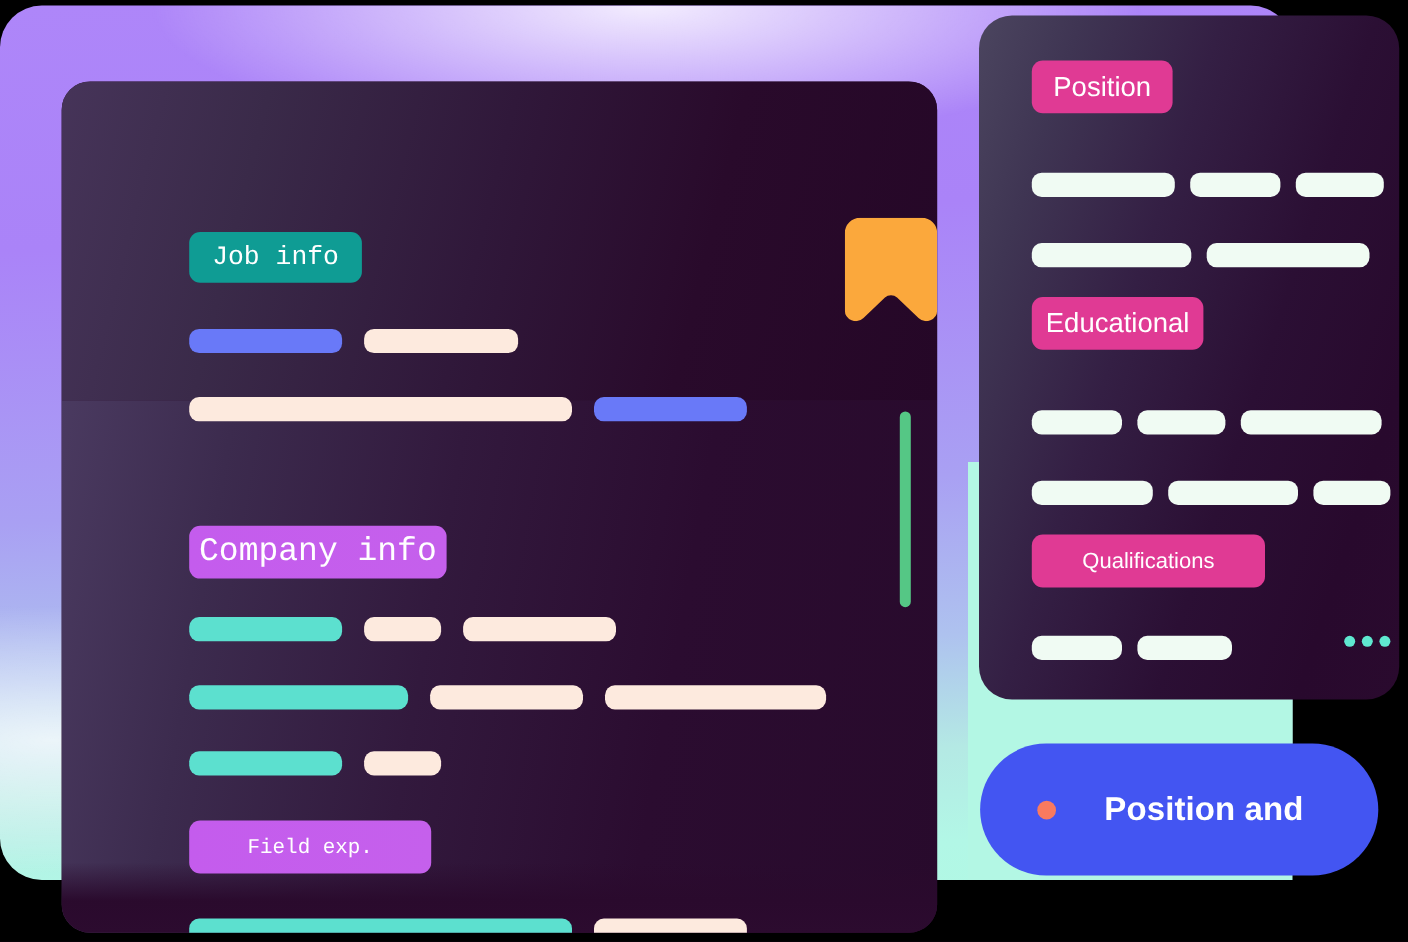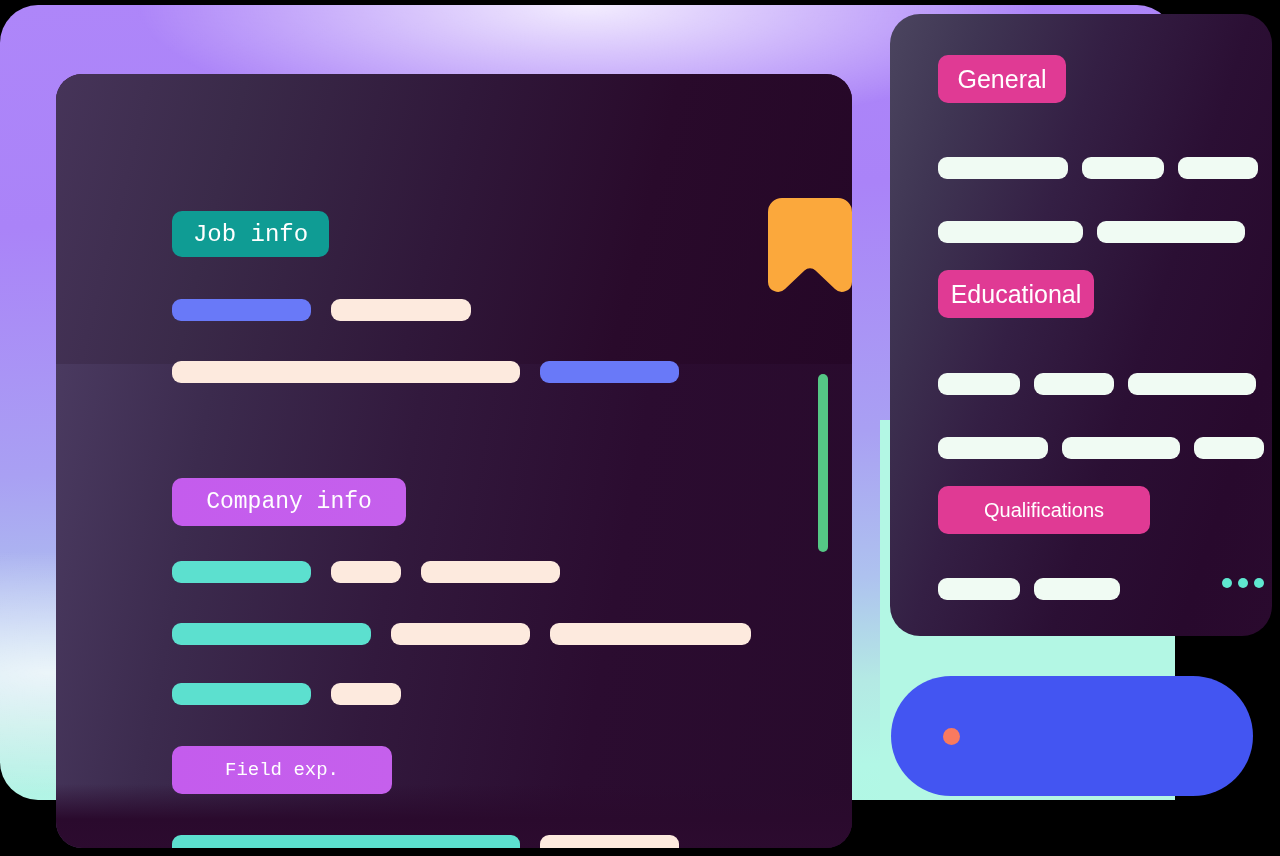--- a/index.html
+++ b/index.html
@@ -157,21 +157,21 @@
         <span class="bar bar-cream" style="width:348px;height:22px;"></span>
         <span class="bar bar-blue" style="width:139px;height:22px;"></span>
       </div>
 
       <div class="bookmark">
         <svg viewBox="0 0 84 94" width="84" height="94" aria-hidden="true">
           <path d="M0 14 A14 14 0 0 1 14 0 L70 0 A14 14 0 0 1 84 14 L84 84 A10 10 0 0 1 67 91 L47.5 72.5 A8 8 0 0 0 36.5 72.5 L17 91 A10 10 0 0 1 0 84 Z" fill="#fba83c"></path>
         </svg>
       </div>
 
-      <div class="badge badge-violet" style="position:absolute;left:116px;top:404px;width:234px;height:48px;font-size:23px;">Company info</div>
+      <div class="badge badge-violet" style="position:absolute;left:116px;top:404px;width:234px;height:48px;font-size:30px;">Company info</div>
 
       <div class="row" style="position:absolute;left:116px;top:487px;gap:20px;">
         <span class="bar bar-mintb" style="width:139px;height:22px;"></span>
         <span class="bar bar-cream" style="width:70px;height:22px;"></span>
         <span class="bar bar-cream" style="width:139px;height:22px;"></span>
       </div>
 
       <div class="row" style="position:absolute;left:116px;top:549px;gap:20px;">
         <span class="bar bar-mintb" style="width:199px;height:22px;"></span>
         <span class="bar bar-cream" style="width:139px;height:22px;"></span>
@@ -192,21 +192,21 @@
 
     </div>
   </div>
 
   <div class="scrollbar-track">
     <div class="scrollbar-thumb"></div>
   </div>
 
   <div class="card-right">
 
-    <div class="badge badge-pink" style="position:absolute;left:48px;top:41px;width:128px;height:48px;font-size:25px;">General</div>
+    <div class="badge badge-pink" style="position:absolute;left:48px;top:41px;width:128px;height:48px;font-size:25px;">Position</div>
 
     <div class="row" style="position:absolute;left:48px;top:143px;gap:14px;">
       <span class="bar bar-white" style="width:130px;height:22px;"></span>
       <span class="bar bar-white" style="width:82px;height:22px;"></span>
       <span class="bar bar-white" style="width:80px;height:22px;"></span>
     </div>
 
     <div class="row" style="position:absolute;left:48px;top:207px;gap:14px;">
       <span class="bar bar-white" style="width:145px;height:22px;"></span>
       <span class="bar bar-white" style="width:148px;height:22px;"></span>
@@ -236,17 +236,17 @@
 
   <div class="dots">
     <i></i>
     <i></i>
     <i></i>
   </div>
 
   <div class="cta">
     <span class="cta-dot"></span>
     <span class="cta-text">
-      <br>
+      <span>Position and</span><br>
     </span>
   </div>
 
 </div>
 
 </body></html>

